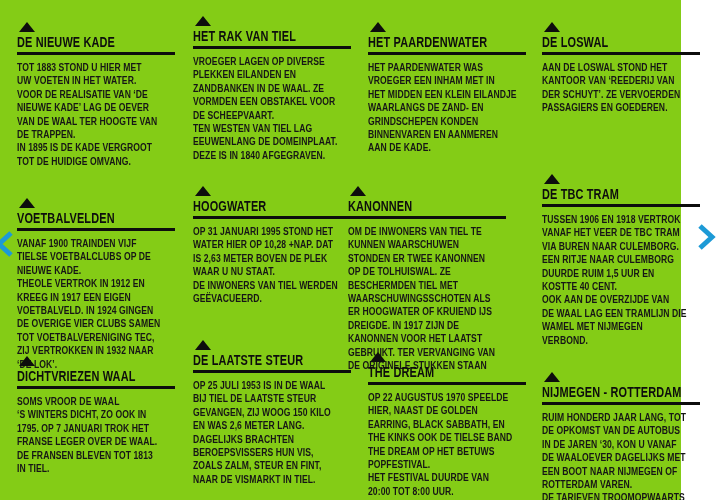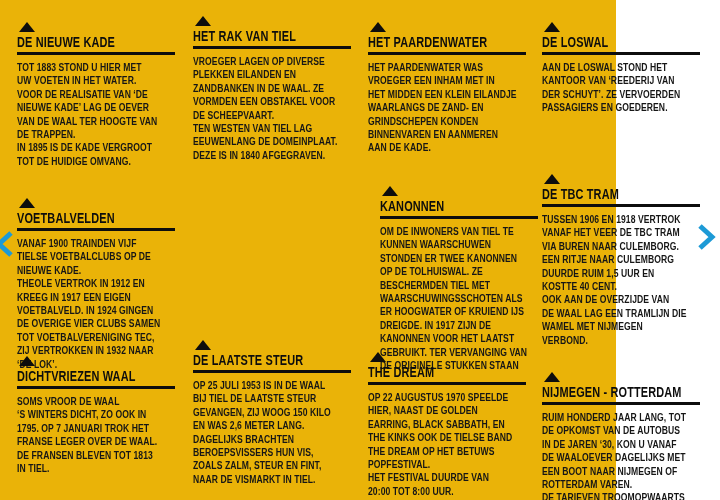--- a/index.html
+++ b/index.html
@@ -6,23 +6,23 @@
     margin: 0;
     padding: 0;
     width: 720px;
     height: 500px;
     background: #ffffff;
     overflow: hidden;
     font-family: "Liberation Sans", "DejaVu Sans", sans-serif;
   }
   .stage {
     position: relative;
-    width: 616px;
+    width: 681px;
     height: 500px;
-    background: #eab308;
+    background: #84cc16;
   }
   .panel {
     position: absolute;
     width: 158px;
     color: #121212;
   }
   .tri {
     width: 0;
     height: 0;
     border-left: 8px solid transparent;
@@ -135,22 +135,33 @@
 NIEUWE KADE.
 THEOLE VERTROK IN 1912 EN
 KREEG IN 1917 EEN EIGEN
 VOETBALVELD. IN 1924 GINGEN
 DE OVERIGE VIER CLUBS SAMEN
 TOT VOETBALVERENIGING TEC,
 ZIJ VERTROKKEN IN 1932 NAAR
 ‘DE LOK’.</p>
   </section>
 
-
-  <section class="panel" style="left:380px; top:186px">
+  <section class="panel" style="left:193px; top:186px">
+    <div class="tri"></div>
+    <h2 class="title condensed">HOOGWATER</h2>
+    <div class="rule"></div>
+    <p class="body condensed">OP 31 JANUARI 1995 STOND HET
+WATER HIER OP 10,28 +NAP. DAT
+IS 2,63 METER BOVEN DE PLEK
+WAAR U NU STAAT.
+DE INWONERS VAN TIEL WERDEN
+GEËVACUEERD.</p>
+  </section>
+
+  <section class="panel" style="left:348px; top:186px">
     <div class="tri"></div>
     <h2 class="title condensed">KANONNEN</h2>
     <div class="rule"></div>
     <p class="body condensed">OM DE INWONERS VAN TIEL TE
 KUNNEN WAARSCHUWEN
 STONDEN ER TWEE KANONNEN
 OP DE TOLHUISWAL. ZE
 BESCHERMDEN TIEL MET
 WAARSCHUWINGSSCHOTEN ALS
 ER HOOGWATER OF KRUIEND IJS

